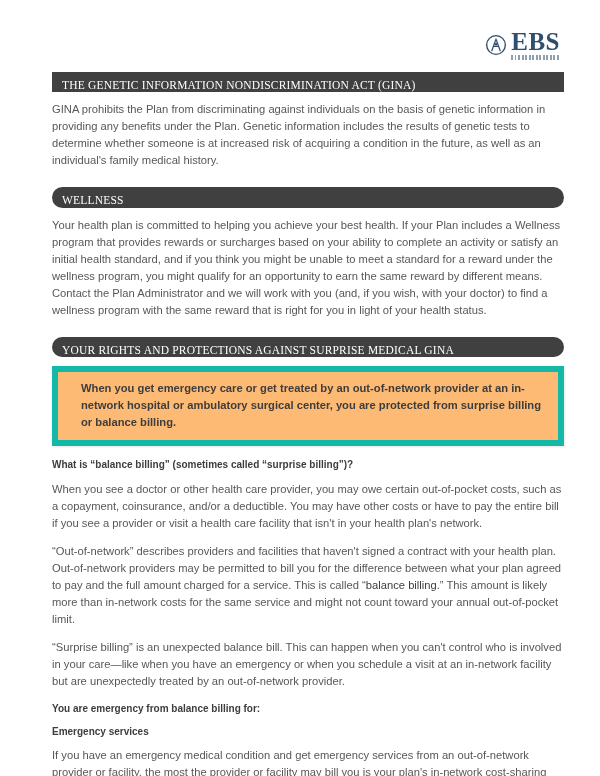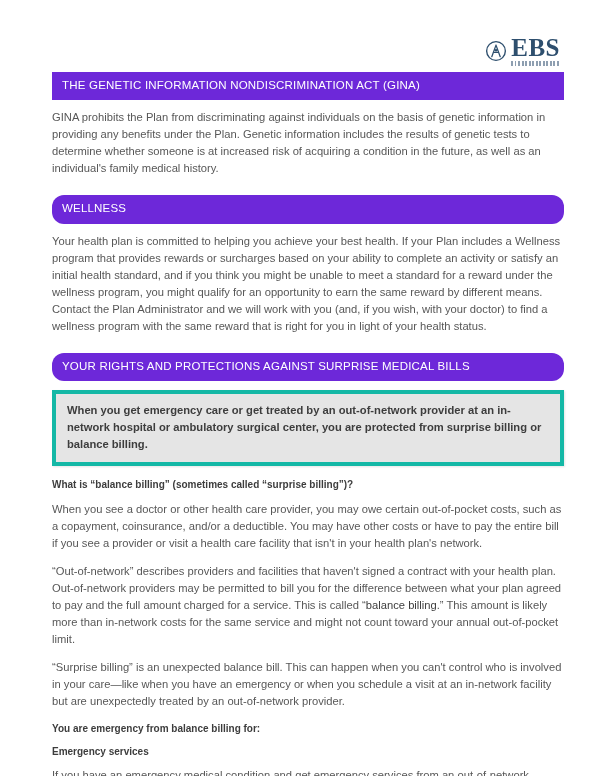--- a/index.html
+++ b/index.html
@@ -21,21 +21,21 @@
     height: 776px;
     box-sizing: border-box;
     padding: 0;
     background: #ffffff;
   }
 
   
   .header {
     height: 72px;
     display: flex;
-    align-items: center;
+    align-items: flex-start;
     justify-content: flex-end;
     padding: 30px 40px 0 0;
     box-sizing: border-box;
   }
   .logo {
     display: flex;
     align-items: center;
     gap: 4px;
   }
   .logo-mark {
@@ -71,27 +71,28 @@
     font-size: 0;
   }
 
   
   .content {
     padding: 0 36px 0 52px;
   }
 
   
   .section-bar {
-    background: #6d28d9;
+    background: #404040;
     color: #ffffff;
     font-size: 11.5px;
     letter-spacing: .2px;
-    padding: 6px 0 8px 10px;
+    padding: 6px 0 0 10px;
     margin: 0 0 9px 0;
     line-height: 1.25;
+    font-family: Liberation Serif, serif;
   }
   .section-bar.gap-top { margin-top: 18px; border-radius: 12px; }
 
   
   p.body {
     font-size: 11.2px;
     line-height: 1.52;
     margin: 8px 0 11px 0;
     color: #575757;
   }
@@ -103,24 +104,24 @@
     font-weight: bold;
     color: #3d3d3d;
     margin: 0 0 9px 0;
   }
   h3.subhead.tight { margin-bottom: 8px; }
 
   b, strong { color: #3d3d3d; font-weight: normal; }
 
   
   .callout {
-    border: 4px solid #14b8a6;
+    border: 6px solid #14b8a6;
     box-shadow: 1px 1px 2px rgba(0,0,0,0.10);
-    background: #e5e5e5;
-    padding: 8px 11px 9px 11px;
+    background: #fdba74;
+    padding: 8px 11px 9px 23px;
     margin: 0 0 11px 0;
     box-sizing: border-box;
   }
   .callout p {
     margin: 0;
     font-size: 11.2px;
     line-height: 1.5;
     font-weight: bold;
     color: #3d3d3d;
   }
@@ -166,21 +167,21 @@
   </div>
 
   <div class="content">
 
     <div class="section-bar">THE GENETIC INFORMATION NONDISCRIMINATION ACT (GINA)</div>
     <p class="body">GINA prohibits the Plan from discriminating against individuals on the basis of genetic information in providing any benefits under the Plan. Genetic information includes the results of genetic tests to determine whether someone is at increased risk of acquiring a condition in the future, as well as an individual's family medical history.</p>
 
     <div class="section-bar gap-top">WELLNESS</div>
     <p class="body">Your health plan is committed to helping you achieve your best health. If your Plan includes a Wellness program that provides rewards or surcharges based on your ability to complete an activity or satisfy an initial health standard, and if you think you might be unable to meet a standard for a reward under the wellness program, you might qualify for an opportunity to earn the same reward by different means. Contact the Plan Administrator and we will work with you (and, if you wish, with your doctor) to find a wellness program with the same reward that is right for you in light of your health status.</p>
 
-    <div class="section-bar gap-top">YOUR RIGHTS AND PROTECTIONS AGAINST SURPRISE MEDICAL BILLS</div>
+    <div class="section-bar gap-top">YOUR RIGHTS AND PROTECTIONS AGAINST SURPRISE MEDICAL GINA</div>
 
     <div class="callout">
       <p>When you get emergency care or get treated by an out-of-network provider at an in-network hospital or ambulatory surgical center, you are protected from surprise billing or balance billing.</p>
     </div>
 
     <h3 class="subhead">What is “balance billing” (sometimes called “surprise billing”)?</h3>
 
     <p class="body">When you see a doctor or other health care provider, you may owe certain out-of-pocket costs, such as a copayment, coinsurance, and/or a deductible. You may have other costs or have to pay the entire bill if you see a provider or visit a health care facility that isn't in your health plan's network.</p>
 
     <p class="body"><span>“Out-of-network” describes providers and facilities that haven't signed a contract with your health plan. Out-of-network providers may be permitted to bill you for the difference between what your plan agreed to pay and the full amount charged for a service. This is called “</span><b>balance billing</b><span>.” This amount is likely more than in-network costs for the same service and might not count toward your annual out-of-pocket limit.</span></p>

